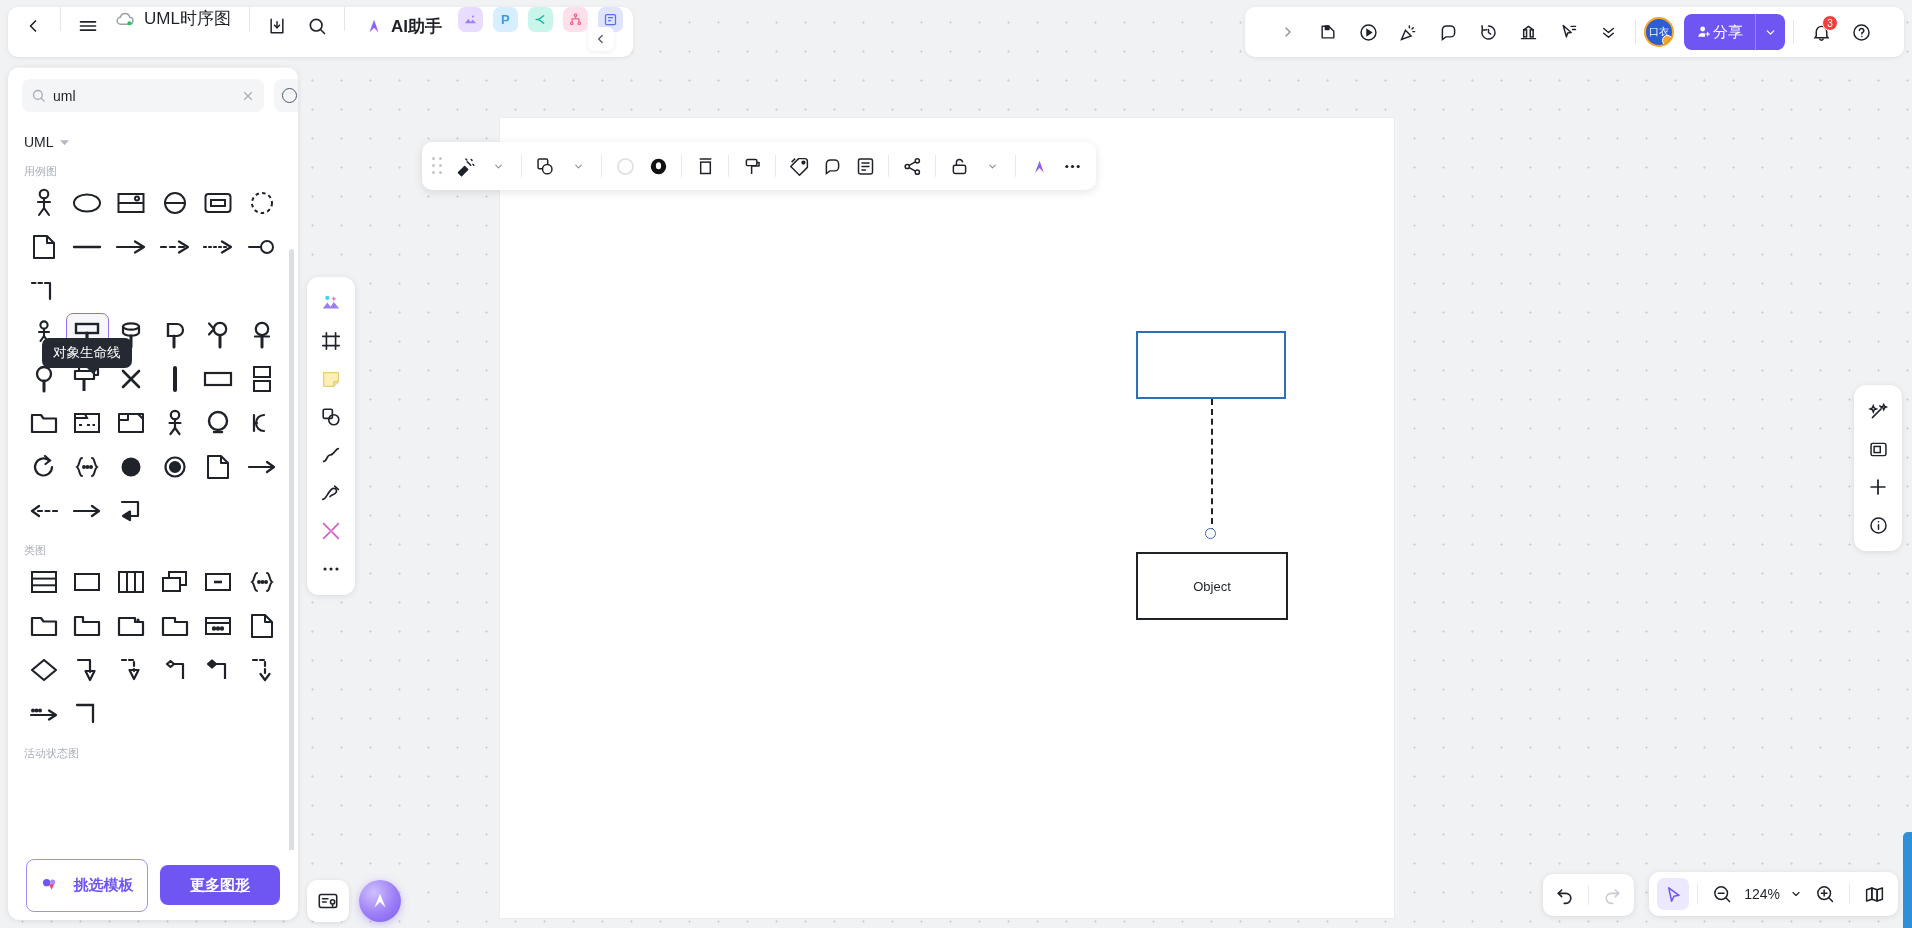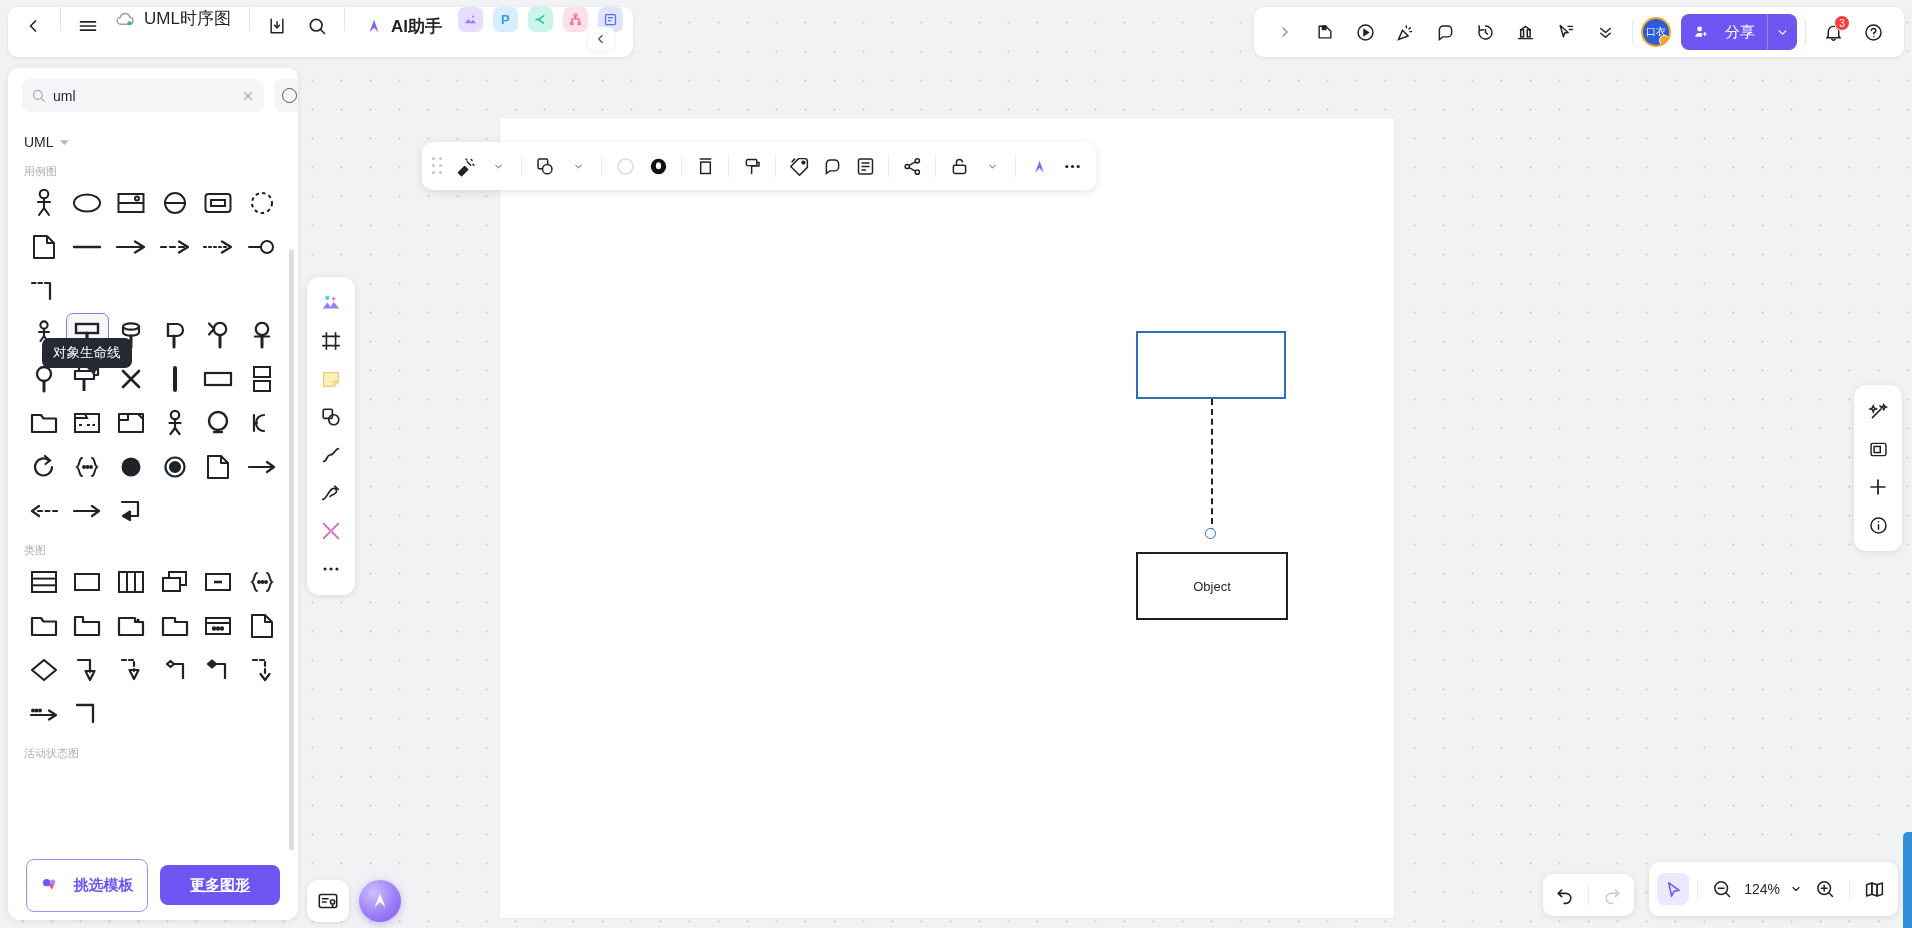--- a/index.html
+++ b/index.html
@@ -42,39 +42,39 @@
   }
   .appicon {
     width: 25px; height: 25px; border-radius: 7px; flex: none;
     display: flex; align-items: center; justify-content: center;
     font-size: 13px; font-weight: bold; cursor: pointer; margin: 0 4px;
   }
 
   .topbar-right {
     position: absolute; right: 8px; top: 7px; height: 50px;
     background: #ffffff; border-radius: 10px;
-    display: flex; align-items: center; padding: 0 12px;
+    display: flex; align-items: center; padding: 0 24px;
     box-shadow: 0 1px 4px rgba(0,0,0,.08); gap: 2px;
   }
   .avatar {
     width: 30px; height: 30px; border-radius: 50%;
     border: 2px solid #f5a623; background: #2b5cd9; color: #fff;
     font-size: 10px; display: flex; align-items: center; justify-content: center;
     position: relative; cursor: pointer; flex: none; overflow: hidden;
   }
   .avatar::after {
     content:''; position:absolute; right:-1px; bottom:-1px;
     width:9px; height:9px; border-radius:50%; background:#f5a623; border:1.5px solid #fff;
   }
   .share-btn {
     display: flex; align-items: center; height: 36px; margin-left: 8px;
     background: #6f56f3; color: #fff; border-radius: 8px; cursor: pointer;
     font-size: 15px; overflow: hidden;
   }
-  .share-main { display: flex; align-items: center; gap: 16px; padding: 0 12px; height: 100%; }
+  .share-main { display: flex; align-items: center; gap: 1px; padding: 0 12px; height: 100%; }
   .share-caret {
     display: flex; align-items: center; justify-content: center;
     width: 30px; height: 100%; border-left: 1px solid rgba(255,255,255,.28);
   }
   .bell-wrap { position: relative; }
   .badge {
     position: absolute; top: 2px; right: 2px; min-width: 16px; height: 16px;
     background: #f53f3f; color: #fff; border-radius: 8px; font-size: 10px;
     display: flex; align-items: center; justify-content: center; padding: 0 4px;
     border: 1.5px solid #fff;
@@ -241,21 +241,21 @@
     padding: 8px 0; display: flex; flex-direction: column; align-items: center; gap: 2px;
   }
 
   
   .undo-group {
     position: absolute; right: 278px; bottom: 12px; height: 42px;
     background: #fff; border-radius: 10px; box-shadow: 0 1px 6px rgba(0,0,0,.10);
     display: flex; align-items: center; padding: 0 6px; gap: 2px;
   }
   .zoom-group {
-    position: absolute; right: 14px; bottom: 12px; height: 54px;
+    position: absolute; right: 14px; bottom: 12px; height: 44px;
     background: #fff; border-radius: 10px; box-shadow: 0 1px 6px rgba(0,0,0,.10);
     display: flex; align-items: center; padding: 0 8px; gap: 3px;
   }
   .zg-btn {
     width: 32px; height: 32px; border-radius: 7px; cursor: pointer;
     display: flex; align-items: center; justify-content: center; color: #1f2329;
   }
   .zg-btn.active { background: #ece8fe; color: #6f56f3; }
   .zoom-val { font-size: 14px; color: #1f2329; padding: 0 3px; cursor: pointer; }
   .zg-sep { width: 1px; height: 20px; background: #e9eaec; margin: 0 5px; }

